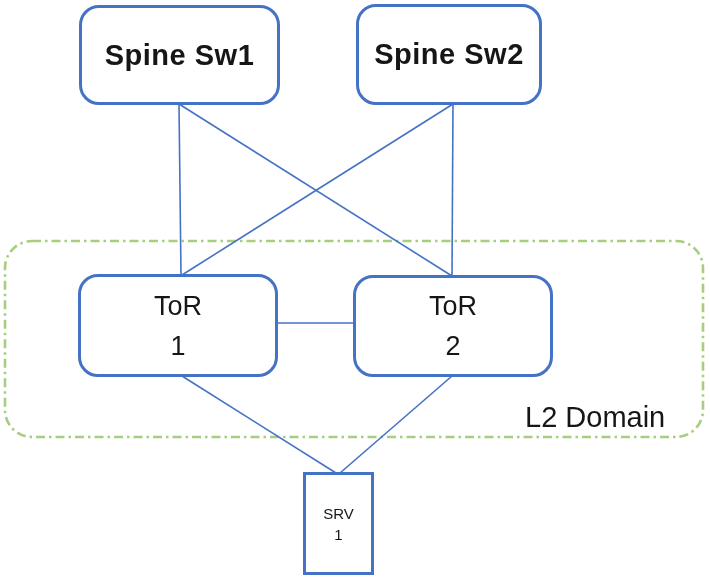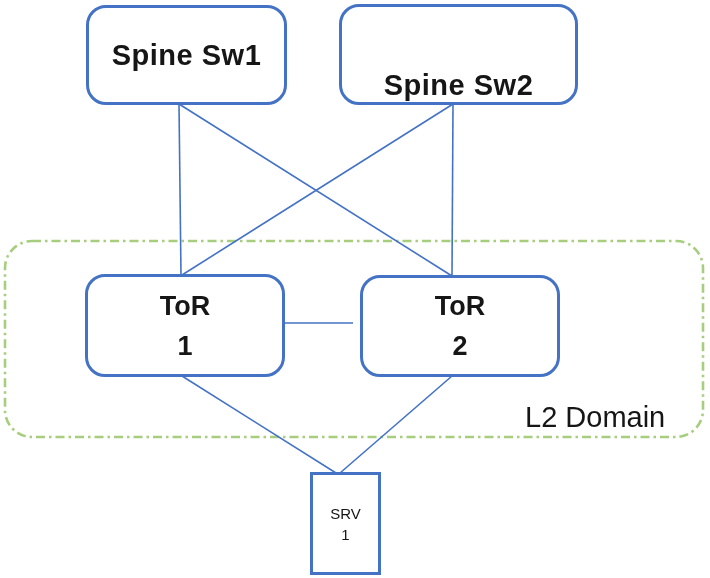--- a/index.html
+++ b/index.html
@@ -24,33 +24,32 @@
     background: #ffffff;
     border: 3px solid #4472C4;
     border-radius: 20px;
     box-sizing: border-box;
     display: flex;
     flex-direction: column;
     align-items: center;
     justify-content: center;
     color: #161616;
     text-align: center;
-    margin-left: 7px;
   }
   .spine {
     font-size: 29px;
     font-weight: bold;
     letter-spacing: 0.5px;
   }
   #spine1 { left: 79px;  top: 5px; width: 201px; height: 100px; }
-  #spine2 { left: 332px; top: 4px; width: 239px; height: 101px; justify-content: flex-end; }
+  #spine2 { left: 356px; top: 4px; width: 186px; height: 101px; }
   .tor {
     font-size: 27px;
     line-height: 40px;
-    font-weight: 700;
+    font-weight: 400;
   }
   #tor1 { left: 78px;  top: 274px; width: 200px; height: 103px; }
   #tor2 { left: 353px; top: 275px; width: 200px; height: 102px; }
   #srv1 {
     left: 303px; top: 472px;
     width: 71px; height: 103px;
     border-radius: 0;
     font-size: 15px;
     line-height: 21px;
     justify-content: center;

